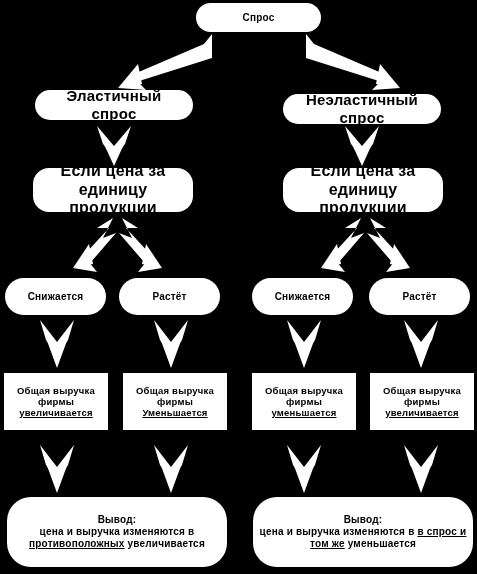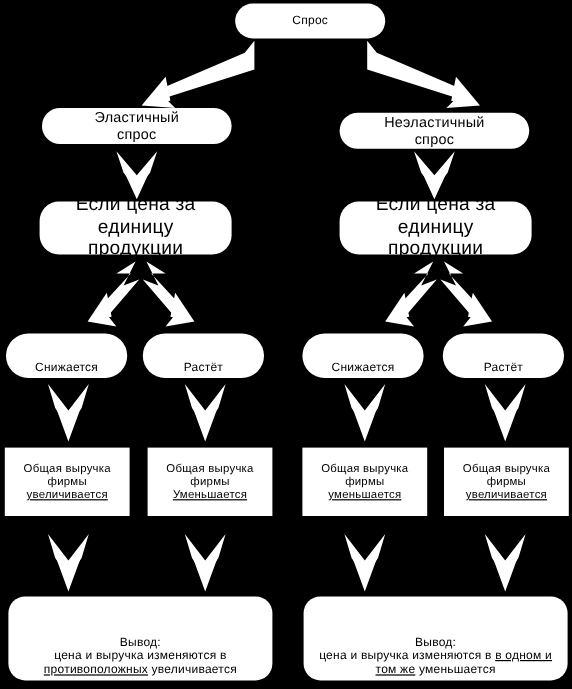--- a/index.html
+++ b/index.html
@@ -21,34 +21,34 @@
     position: absolute;
     background: #ffffff;
     color: #000000;
     border-radius: 22px;
     display: flex;
     align-items: center;
     justify-content: center;
     text-align: center;
     box-sizing: border-box;
     line-height: 1.18;
-    font-weight: normal;
+    font-weight: bold;
     letter-spacing: 0.2px;
     padding: 2px 4px;
   }
   .node .txt { display: block; width: 100%; }
   .u { text-decoration: underline; }
 
   
   .n-root     { font-size: 10px; border-radius: 20px; }
-  .n-demand   { font-size: 12px; border-radius: 22px; text-align: center; }
+  .n-demand   { font-size: 15px; border-radius: 22px; text-align: center; }
   .n-price    { font-size: 16px; border-radius: 16px; }
-  .n-dir      { font-size: 10px; border-radius: 22px; align-items: flex-end; }
+  .n-dir      { font-size: 10px; border-radius: 22px; }
   .n-rev      { font-size: 9.5px; border-radius: 0; }
-  .n-concl    { font-size: 10px; border-radius: 14px; align-items: flex-end; }
+  .n-concl    { font-size: 10px; border-radius: 24px; }
 
   
   .arrow { position: absolute; }
   .arrow svg { display: block; }
 </style>
 </head>
 <body>
 
 <div id="canvas">
 
@@ -235,18 +235,18 @@
     <span class="txt">
       <span>Вывод:</span><br>
       <span>цена и выручка изменяются в</span><br>
       <span class="u">противоположных</span><span> увеличивается</span>
     </span>
   </div>
 
   <div class="node n-concl" style="left:253px; top:497px; width:220px; height:70px;">
     <span class="txt">
       <span>Вывод:</span><br>
-      <span>цена и выручка изменяются в </span><span class="u">в одном и</span><br>
+      <span>цена и выручка изменяются в </span><span class="u">в спрос и</span><br>
       <span class="u">том же</span><span> уменьшается</span>
     </span>
   </div>
 
 </div>
 
 </body></html>

